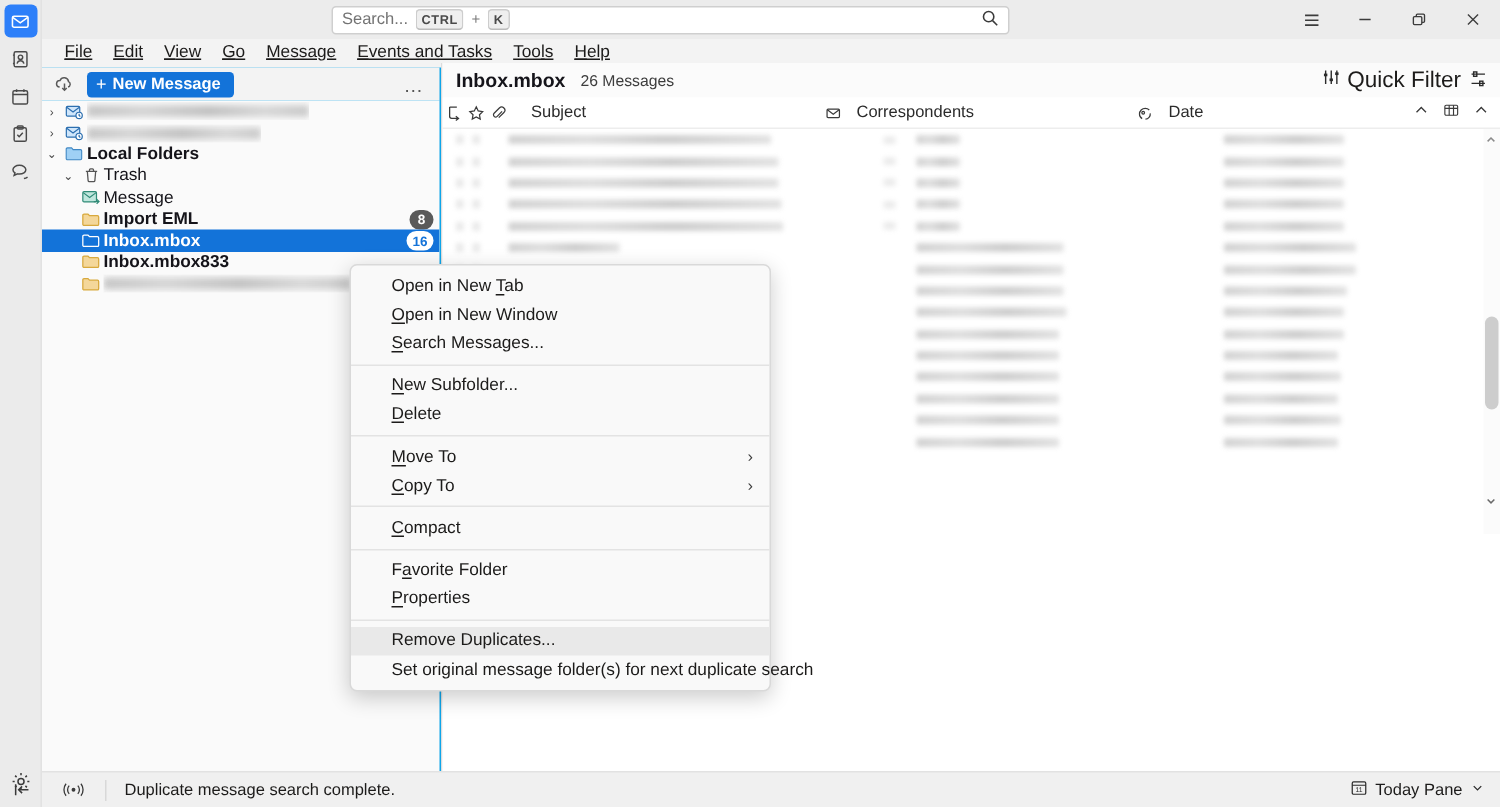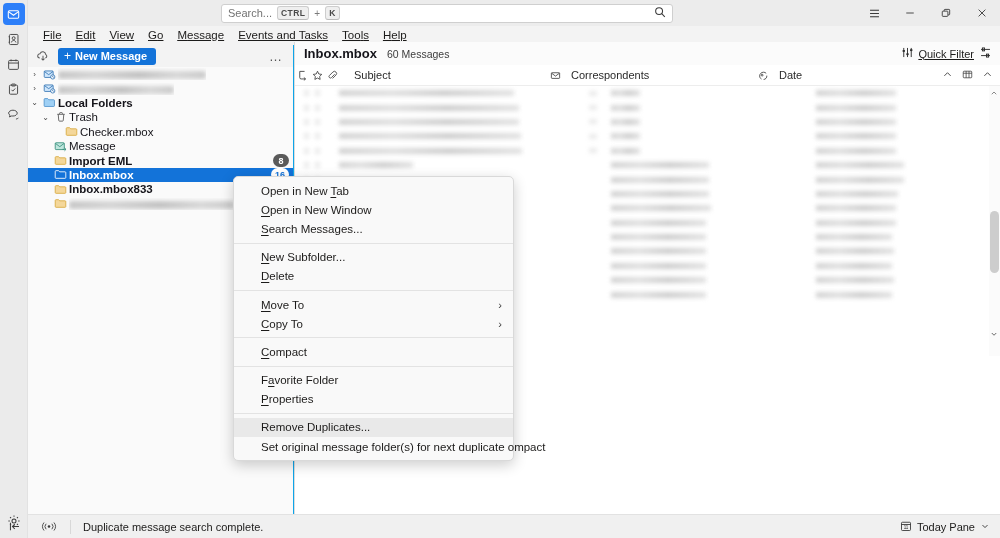--- a/index.html
+++ b/index.html
@@ -126,21 +126,21 @@
     position: absolute; top: 42px; left: 294px; width: 706px; height: 472px;
     background: #ffffff; border-left: 1px solid #dcdcdc;
   }
   .listheader {
     height: 23px; display: flex; align-items: center; padding-left: 9px;
     background: #fbfbfb;
   }
   .folder-title { font-size: 13px; font-weight: bold; color: #15141a; }
   .msg-count { font-size: 10.5px; color: #3d3d3d; margin-left: 10px; }
   .lh-right { margin-left: auto; display: flex; align-items: center; gap: 5px; padding-right: 8px; }
-  .qf { display: flex; align-items: center; gap: 4px; font-size: 11px; color: #1c1b1a; text-decoration: underline; }
+  .qf { display: flex; align-items: center; gap: 4px; font-size: 15px; color: #1c1b1a; }
   .colheader {
     height: 21px; display: flex; align-items: center;
     border-bottom: 1px solid #ededed; background: #fff;
     font-size: 11px; color: #2b2b2b;
   }
   .ch { display: flex; align-items: center; height: 21px; }
   .ch-icon { width: 15px; display: flex; justify-content: center; color: #3a3a3a; }
   .ch-subject { width: 208px; padding-left: 14px; }
   .ch-corr { width: 193px; padding-left: 8px; }
   .ch-date { flex: 1; padding-left: 8px; }
@@ -374,29 +374,20 @@
         <span class="ficon">
           <svg width="12" height="12" viewBox="0 0 16 16" fill="none" stroke="#555" stroke-width="1.15">
             <path d="M3 4.4h10"></path>
             <path d="M4.3 4.4l.7 8.2a1 1 0 0 0 1 .9h4a1 1 0 0 0 1-.9l.7-8.2"></path>
             <path d="M6.2 4.2V3a.9.9 0 0 1 .9-.9h1.8a.9.9 0 0 1 .9.9v1.2"></path>
           </svg>
         </span>
         <span class="flabel">Trash</span>
       </div>
       <div class="frow">
-        <span class="twisty blank" style="margin-left: 22px;">&nbsp;</span>
-        <span class="ficon">
-          <svg width="13" height="13" viewBox="0 0 16 16" fill="#f4d79a" stroke="#d8a93d" stroke-width="1.05">
-            <path d="M1.5 4.3a1 1 0 0 1 1-1h3.2l1.3 1.4h6.5a1 1 0 0 1 1 1v6a1 1 0 0 1-1 1H2.5a1 1 0 0 1-1-1z"></path>
-          </svg>
-        </span>
-        <span class="flabel">Checker.mbox</span>
-      </div>
-      <div class="frow">
         <span class="twisty blank" style="margin-left: 11px;">&nbsp;</span>
         <span class="ficon">
           <svg width="13" height="13" viewBox="0 0 16 16" fill="#bfe6dd" stroke="#2f8a76" stroke-width="1">
             <rect x="1.5" y="3.4" width="11.2" height="8.4" rx="1"></rect>
             <path d="M1.8 4.2 7.1 8.2l5.3-4" fill="none"></path>
             <path d="M10.5 11.5h4.2M12.8 9.6l2 1.9-2 1.9" fill="none" stroke="#2f8a76"></path>
           </svg>
         </span>
         <span class="flabel">Message</span>
       </div>
@@ -436,21 +427,21 @@
             <path d="M1.5 4.3a1 1 0 0 1 1-1h3.2l1.3 1.4h6.5a1 1 0 0 1 1 1v6a1 1 0 0 1-1 1H2.5a1 1 0 0 1-1-1z"></path>
           </svg>
         </span>
         <span class="flabel"><span class="blurtxt" style="width: 165px;"></span><span style="font-weight: bold;">.m</span></span>
       </div>
     </div>
 
   <div class="listpane">
     <div class="listheader">
       <span class="folder-title">Inbox.mbox</span>
-      <span class="msg-count">60 Messages</span>
+      <span class="msg-count">26 Messages</span>
       <div class="lh-right">
         <div class="qf">
           <span>
             <svg width="13" height="13" viewBox="0 0 16 16" stroke="#2b2b2b" stroke-width="1.15" fill="none">
               <line x1="3.4" y1="2.4" x2="3.4" y2="13.6"></line>
                 <line x1="8" y1="2.4" x2="8" y2="13.6"></line>
                 <line x1="12.6" y1="2.4" x2="12.6" y2="13.6"></line>
               <rect x="2" y="5" width="2.8" height="2.2" fill="#2b2b2b" stroke="none"></rect>
               <rect x="6.6" y="9" width="2.8" height="2.2" fill="#2b2b2b" stroke="none"></rect>
               <rect x="11.2" y="4" width="2.8" height="2.2" fill="#2b2b2b" stroke="none"></rect>
@@ -827,21 +818,21 @@
         <span>F<u>a</u>vorite Folder</span>
       </div>
       <div class="ctxitem">
         <span><u>P</u>roperties</span>
       </div>
       <div class="ctxsep"></div>
       <div class="ctxitem hl">
         <span>Remove Duplicates...</span>
       </div>
       <div class="ctxitem">
-        <span>Set original message folder(s) for next duplicate ompact</span>
+        <span>Set original message folder(s) for next duplicate search</span>
       </div>
     </div>
 
   <div class="statusbar">
     <div class="sb-ind">
       <svg width="16" height="11" viewBox="0 0 20 12" stroke="#3a3a3a" stroke-width="1.1" fill="none">
         <circle cx="10" cy="6" r="1.6" fill="#3a3a3a" stroke="none"></circle>
         <path d="M6.4 2.6a5 5 0 0 0 0 6.8"></path>
           <path d="M13.6 2.6a5 5 0 0 1 0 6.8"></path>
         <path d="M3.8 1a8 8 0 0 0 0 10"></path>

